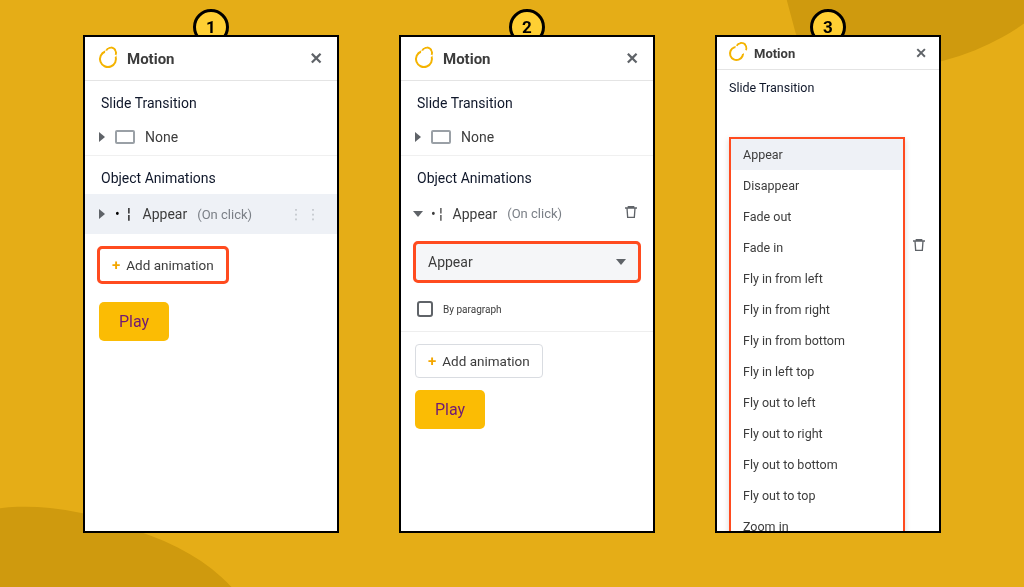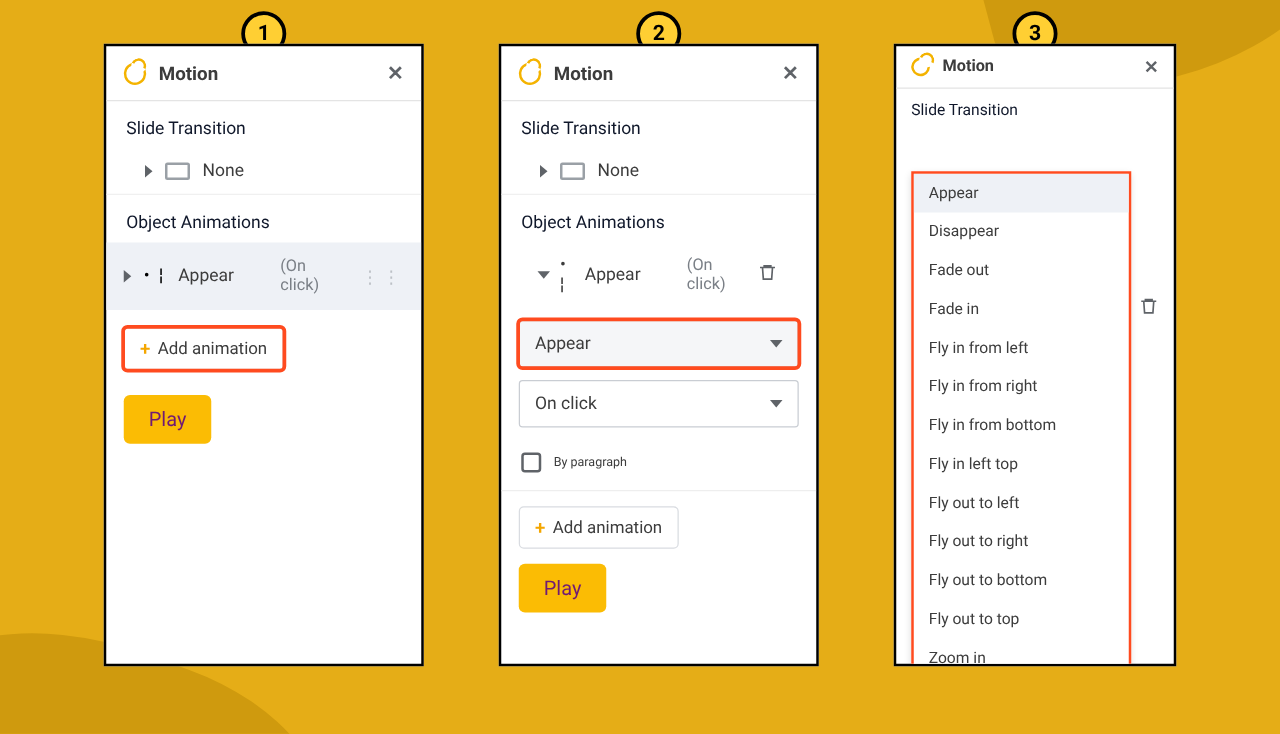--- a/index.html
+++ b/index.html
@@ -49,35 +49,35 @@
     border:2.5px solid #f4b300; border-radius:50%;
     top:-4px; left:6px; background:#fff; border-left-color:transparent; border-bottom-color:transparent;
   }
   .close-x { margin-left: auto; font-size: 16px; color:#5f6368; cursor:pointer; }
 
   .section-lbl { padding: 14px 16px 8px; font-size: 14px; color:#0f172a; }
   .panel.sm .section-lbl { padding: 10px 12px 6px; font-size: 12.5px; }
 
   .row {
     display:flex; align-items:center; gap:10px;
-    padding: 10px 31px; font-size:14px; color:#3c3c3c;
+    padding: 10px 14px; font-size:14px; color:#3c3c3c;
     border-bottom:1px solid #f0f0f0;
   }
 
   .chevron { width:0;height:0;border-top:5px solid transparent;border-bottom:5px solid transparent;border-left:6px solid #5f6368; display:inline-block;}
   .chevron.down { transform: rotate(90deg); }
   .slide-ico { width:20px; height:14px; border:2px solid #9aa0a6; border-radius:2px; display:inline-block; }
 
   .anim-row {
     background:#eef1f6; display:flex; align-items:center; gap:10px;
     padding:12px 14px; font-size:14px; color:#3c3c3c;
   }
   .anim-row .bullet { font-size:14px; letter-spacing:2px; color:#000; }
   .anim-row .trail  { margin-left:auto; color:#bcc0c6; letter-spacing:3px; }
-  .paren { color:#7a7f86; font-size:13px;margin-left:27px; }
+  .paren { color:#7a7f86; font-size:13px; }
 
   .addanim {
     display:inline-flex; align-items:center; gap:6px;
     border:1px solid #d9dce1; background:#fff; color:#3c3c3c;
     padding:7px 12px; font-size:13.5px; border-radius:4px; margin:14px 0 0 14px;
   }
   .addanim .plus { color:#f4a600; font-weight:600; font-size:15px; }
 
   .highlight { outline:3px solid #ff4b1f; outline-offset:-1px; border-radius:3px; }
 
@@ -177,24 +177,20 @@
         <span>Appear</span>
         <span class="paren">(On click)</span>
         <span class="trashcan">
           <svg class="trash-svg" viewBox="0 0 24 24" fill="none" stroke="#5f6368" stroke-width="2">
               <path d="M3 6h18M8 6V4h8v2M6 6l1 14h10l1-14"></path>
             </svg>
         </span>
       </div>
       <div class="select highlight">
         <span>Appear</span>
-        <span class="caret"></span>
-      </div>
-      <div class="select white">
-        <span>On click</span>
         <span class="caret"></span>
       </div>
       <div class="checkbox-row">
         <span class="cb"></span>
         <span>By paragraph</span>
       </div>
       <div style="border-top:1px solid #eee;margin-top:4px">
         <button class="addanim" style="margin-top:12px">
           <span class="plus">+</span>
           <span>Add animation</span>

